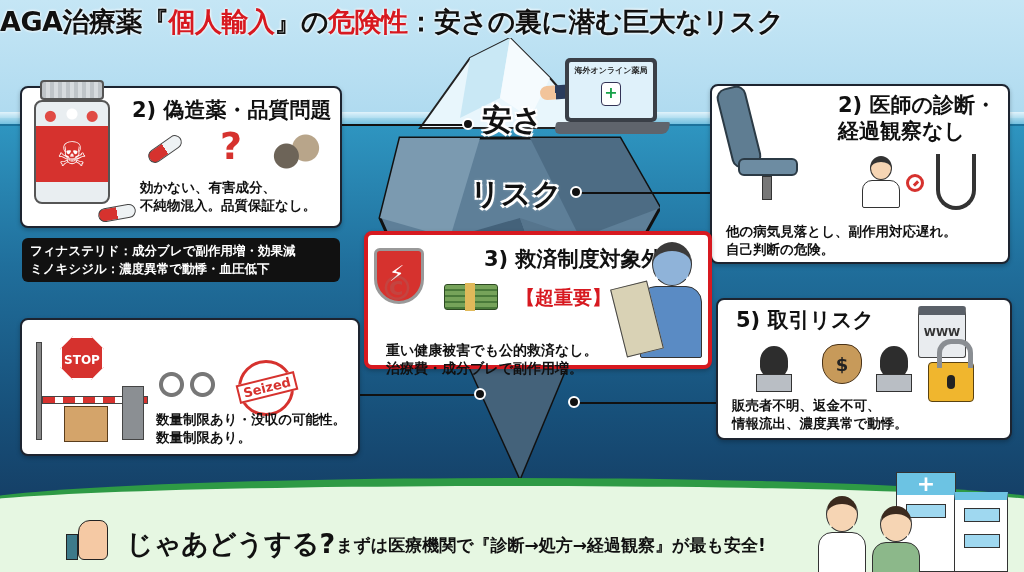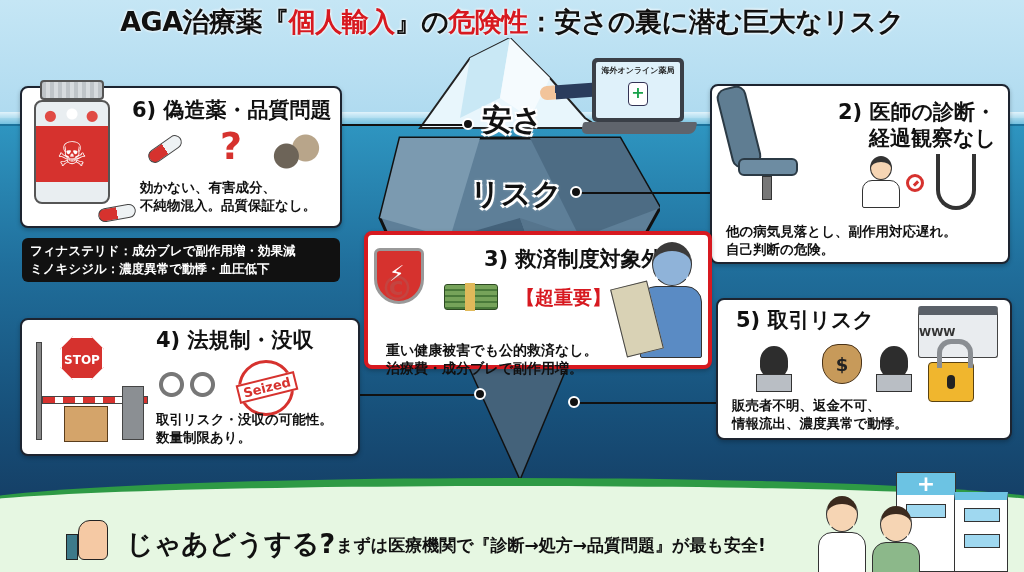--- a/index.html
+++ b/index.html
@@ -24,40 +24,40 @@
     opacity: .9;
   }
   .bottom-band {
     position: absolute; left: -40px; top: 478px; width: 1104px; height: 140px;
     background: #e6f7e2;
     border-top: 8px solid #2e9a45;
     border-radius: 50% 50% 0 0 / 28px 28px 0 0;
   }
   
   .title {
-    position: absolute; left: 0; top: 4px; width: 1024px; text-align: center;
+    position: absolute; left: 0; top: 4px; width: 1024px; 
     font-size: 27px; font-weight: bold; color: #111; letter-spacing: -0.5px;
     text-shadow: 0 0 3px #fff, 0 0 3px #fff;
   }
   .title .red { color: #d71920; }
 
   
   .iceberg { position: absolute; left: 360px; top: 38px; }
   .berg-label {
     position: absolute; font-size: 30px; font-weight: bold; color: #111;
     text-shadow: -2px -2px 0 #fff, 2px -2px 0 #fff, -2px 2px 0 #fff, 2px 2px 0 #fff, 0 0 4px #fff;
   }
   .dot {
     position: absolute; width: 12px; height: 12px; border-radius: 50%;
     background: #111; border: 2px solid #fff;
   }
   .leader { position: absolute; height: 2px; background: #111; }
 
   
-  .laptop { position: absolute; left: 582px; top: 58px; width: 118px; height: 88px; }
+  .laptop { position: absolute; left: 555px; top: 58px; width: 118px; height: 88px; }
   .laptop .screen {
     position: absolute; left: 10px; top: 0; width: 92px; height: 64px;
     background: #3a3f47; border-radius: 5px; padding: 4px;
   }
   .laptop .screen-inner {
     width: 100%; height: 100%; background: #dff1fa; border-radius: 2px;
     font-size: 8px; font-weight: bold; color: #222; text-align: center; padding-top: 3px;
   }
   .laptop .base {
     position: absolute; left: 0; top: 64px; width: 114px; height: 12px;
@@ -231,23 +231,23 @@
     position: absolute; left: 4px; top: 0; width: 28px; height: 30px; background: #2d2d2d; border-radius: 50% 50% 30% 30%;
   }
   .hacker .laptop-s {
     position: absolute; left: 0; top: 28px; width: 36px; height: 18px; background: #b9bec4; border: 1.5px solid #333;
   }
   .moneybag {
     position: absolute; width: 40px; height: 40px; background: #c79a5a; border: 1.5px solid #4a3318;
     border-radius: 40% 40% 50% 50%; color: #222; font-weight: bold; text-align: center; line-height: 40px; font-size: 18px;
   }
   .browser {
-    position: absolute; left: 918px; top: 306px; width: 80px; height: 52px; background: #e9ecef;
+    position: absolute; left: 918px; top: 306px; width: 48px; height: 52px; background: #e9ecef;
     border: 1.5px solid #444; border-top: 9px solid #5a6068; border-radius: 3px;
-    font-size: 11px; font-weight: bold; line-height: 36px; color: #333;
+    font-size: 11px; font-weight: bold; text-align: center; line-height: 36px; color: #333;
   }
   .lock {
     position: absolute; left: 928px; top: 362px; width: 46px; height: 40px; background: #f0b62e;
     border: 1.5px solid #5a4210; border-radius: 4px;
   }
   .lock::before {
     content: ""; position: absolute; left: 8px; top: -24px; width: 26px; height: 24px;
     border: 5px solid #8a8e93; border-bottom: none; border-radius: 14px 14px 0 0;
   }
   .lock::after {
@@ -339,21 +339,21 @@
     </div>
   </div>
   <div class="base"></div>
 </div>
 
 <div class="title">
   <span>AGA治療薬</span><span>『</span><span class="red">個人輸入</span><span>』</span><span>の</span><span class="red">危険性</span><span>：安さの裏に潜む巨大なリスク</span>
 </div>
 
 <div class="card" style="left:20px; top:86px; width:322px; height:142px;">
-  <div class="card-title" style="left:110px; top:8px;">6) 偽造薬・品質問題</div>
+  <div class="card-title" style="left:110px; top:8px;">2) 偽造薬・品質問題</div>
   <div class="capsule" style="left:124px; top:54px; transform:rotate(-35deg);"></div>
   <div class="qmark" style="left:198px; top:36px;">?</div>
   <div class="rocks" style="left:250px; top:44px;"></div>
   <div class="card-body" style="left:118px; top:90px;">
     <div>効かない、有害成分、</div>
     <div>不純物混入。品質保証なし。</div>
   </div>
 </div>
 <div class="pill-bottle">
   <div class="cap"></div>
@@ -363,21 +363,21 @@
     </div>
 </div>
 <div class="capsule" style="left:98px; top:206px; transform:rotate(-10deg);"></div>
 
 <div class="note">
   <div>フィナステリド：成分ブレで副作用増・効果減</div>
   <div>ミノキシジル：濃度異常で動悸・血圧低下</div>
 </div>
 
 <div class="card" style="left:710px; top:84px; width:300px; height:180px;">
-  <div class="card-title" style="right:12px; top:13px; text-align:right; line-height:26px;">
+  <div class="card-title" style="right:12px; top:6px; text-align:left; line-height:26px;">
     <div>2) 医師の診断・</div>
     <div>経過観察なし</div>
   </div>
   <div class="doctor" style="left:148px; top:70px;">
       <div class="head"></div>
       <div class="coat"></div>
     </div>
   <div class="no-sign" style="left:194px; top:88px;"></div>
   <div class="stetho" style="left:224px; top:68px;"></div>
   <div class="card-body" style="left:14px; top:136px;">
@@ -402,27 +402,26 @@
 <div class="shield"></div>
 <div class="cash"></div>
 <div class="watermark">©</div>
 <div class="worried">
     <div class="head"></div>
     <div class="torso"></div>
   </div>
 <div class="bill"></div>
 
 <div class="card" style="left:20px; top:318px; width:340px; height:138px;">
-  <div class="card-title" style="left:134px; top:6px;">4) 法規制・没収</div>
   <div class="cuffs" style="left:134px; top:48px;"></div>
   <div class="seized" style="left:216px; top:40px;">
       <span>Seized</span>
     </div>
   <div class="card-body" style="left:134px; top:90px;">
-    <div>取引リスク・没収の可能性。</div>
+    <div>数量制限あり・没収の可能性。</div>
     <div>数量制限あり。</div>
   </div>
 </div>
 <div class="gate">
   <div class="post"></div>
   <div class="stop">STOP</div>
   <div class="bar"></div>
   <div class="box"></div>
   <div class="tower"></div>
 </div>
@@ -445,21 +444,21 @@
 </div>
 <div class="browser">WWW</div>
 <div class="lock"></div>
 
 <div class="bottom-band"></div>
 <div class="thumb">
     <div class="cuff"></div>
     <div class="hand"></div>
   </div>
 <div class="bottom-q">じゃあどうする?</div>
-<div class="bottom-a">まずは医療機関で『診断→処方→品質問題』が最も安全!</div>
+<div class="bottom-a">まずは医療機関で『診断→処方→経過観察』が最も安全!</div>
 
 <div class="hospital">
   <div class="main"></div>
   <div class="wing"></div>
   <div class="win" style="left:36px; top:32px; width:40px; height:14px;"></div>
   <div class="win" style="left:94px; top:36px; width:36px; height:14px;"></div>
   <div class="win" style="left:94px; top:62px; width:36px; height:14px;"></div>
 </div>
 <div class="person" style="left:818px; top:496px; width:48px; height:96px;">
   <div class="head"></div>

